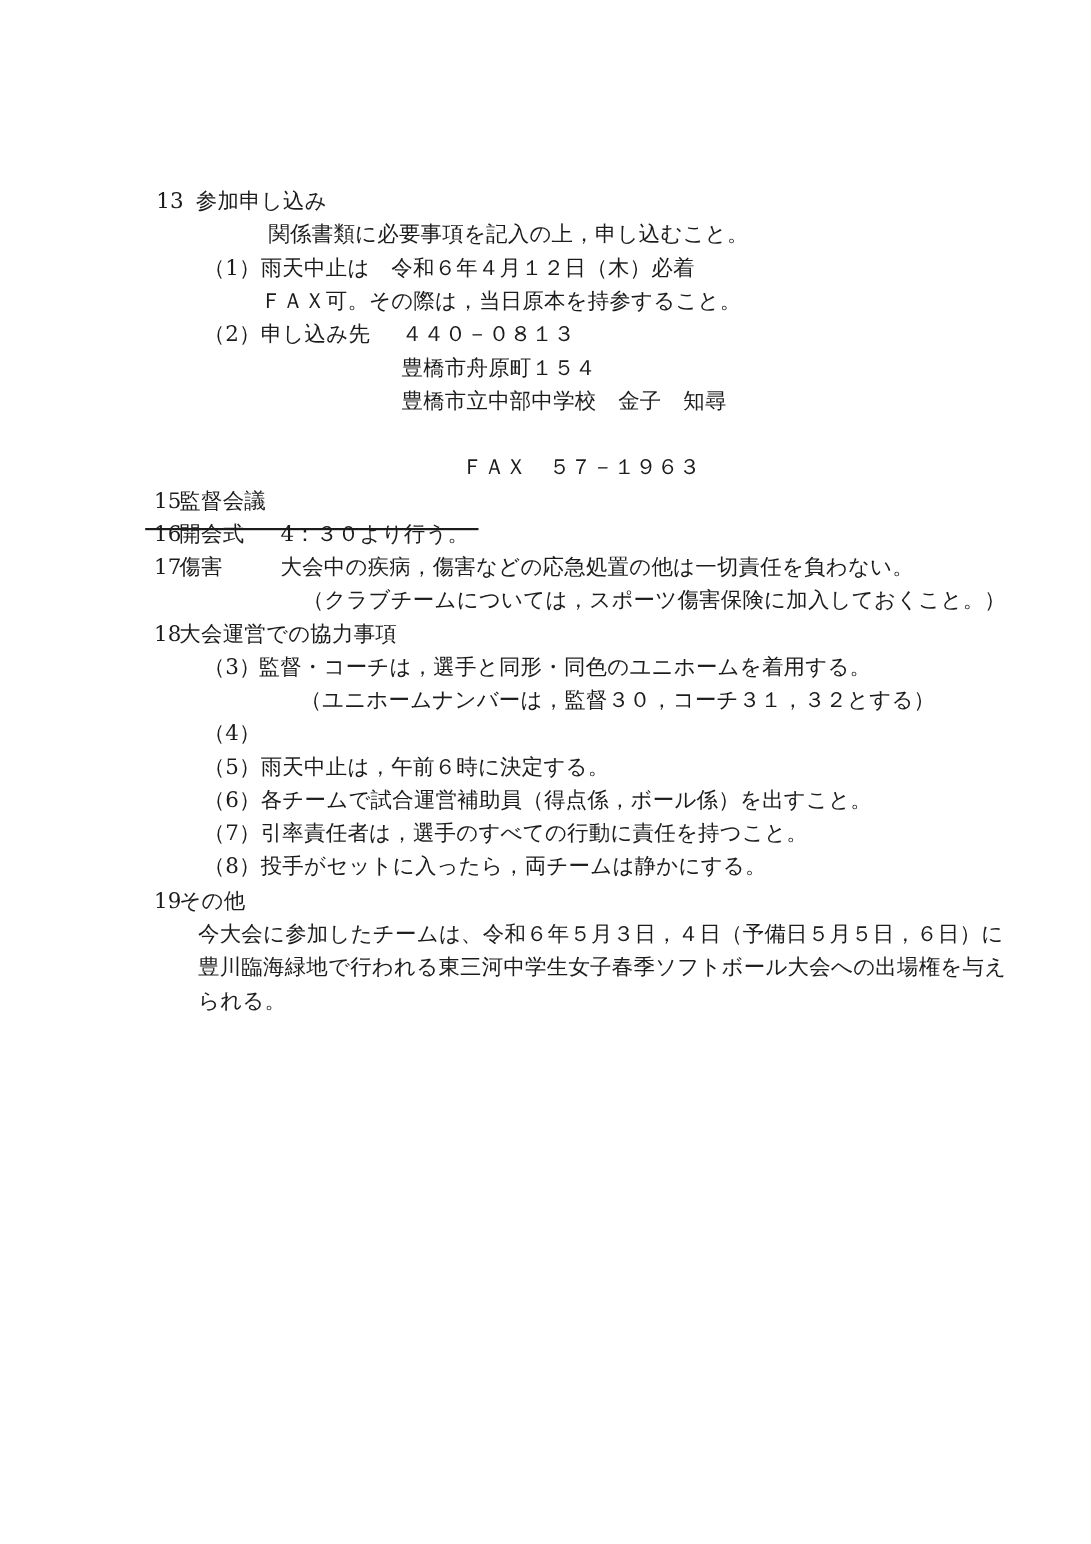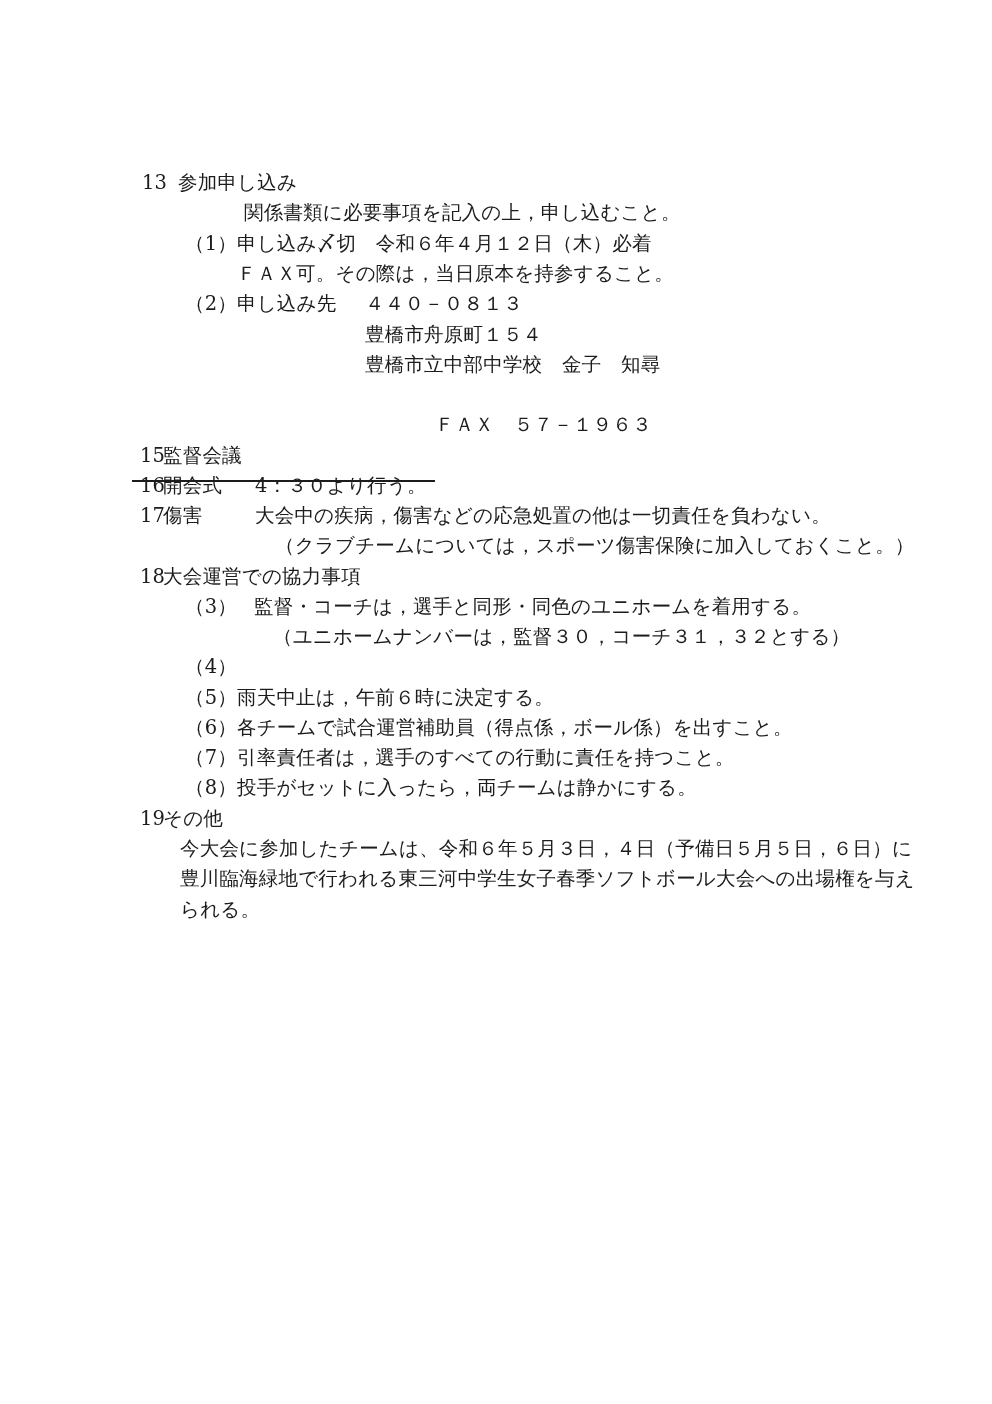--- a/index.html
+++ b/index.html
@@ -55,21 +55,21 @@
     <span class="seg" style="left:142px">13</span>
     <span class="seg" style="left:178px">参加申し込み</span>
   </div>
 
   <div class="line" style="top:200px">
     <span class="seg" style="left:244px">関係書類に必要事項を記入の上，申し込むこと。</span>
   </div>
 
   <div class="line" style="top:231px">
     <span class="seg" style="left:185px">（1）</span>
-    <span class="seg" style="left:237px">申し込み〆切　令和６年４月１２日（木）必着</span>
+    <span class="seg" style="left:237px">雨天中止は　令和６年４月１２日（木）必着</span>
   </div>
 
   <div class="line" style="top:261px">
     <span class="seg" style="left:237px">ＦＡＸ可。その際は，当日原本を持参すること。</span>
   </div>
 
   <div class="line" style="top:291px">
     <span class="seg" style="left:185px">（2）</span>
     <span class="seg" style="left:237px">申し込み先</span>
     <span class="seg" style="left:365px">４４０－０８１３</span>
@@ -78,21 +78,21 @@
   <div class="line" style="top:322px">
     <span class="seg" style="left:365px">豊橋市舟原町１５４</span>
   </div>
 
   <div class="line" style="top:352px">
     <span class="seg" style="left:365px">豊橋市立中部中学校　金子　知尋</span>
   </div>
 
 
   <div class="line" style="top:412px">
-    <span class="seg" style="left:435px">ＦＡＸ　５７－１９６３</span>
+    <span class="seg" style="left:420px">ＦＡＸ　５７－１９６３</span>
   </div>
 
   <div class="line" style="top:443px">
     <span class="seg" style="left:140px">15</span>
     <span class="seg" style="left:163px">監督会議</span>
   </div>
 
   <div class="line" style="top:473px">
     <span class="seg" style="left:140px">16</span>
     <span class="seg" style="left:163px">開会式</span>
@@ -110,21 +110,21 @@
     <span class="seg" style="left:275px">（クラブチームについては，スポーツ傷害保険に加入しておくこと。）</span>
   </div>
 
   <div class="line" style="top:564px">
     <span class="seg" style="left:140px">18</span>
     <span class="seg" style="left:163px">大会運営での協力事項</span>
   </div>
 
   <div class="line" style="top:594px">
     <span class="seg" style="left:185px">（3）</span>
-    <span class="seg" style="left:254px">監督・コーチは，選手と同形・同色のユニホームを着用する。</span>
+    <span class="seg" style="left:235px">監督・コーチは，選手と同形・同色のユニホームを着用する。</span>
   </div>
 
   <div class="line" style="top:624px">
     <span class="seg" style="left:273px">（ユニホームナンバーは，監督３０，コーチ３１，３２とする）</span>
   </div>
 
   <div class="line" style="top:654px">
     <span class="seg" style="left:185px">（4）</span>
   </div>
 

